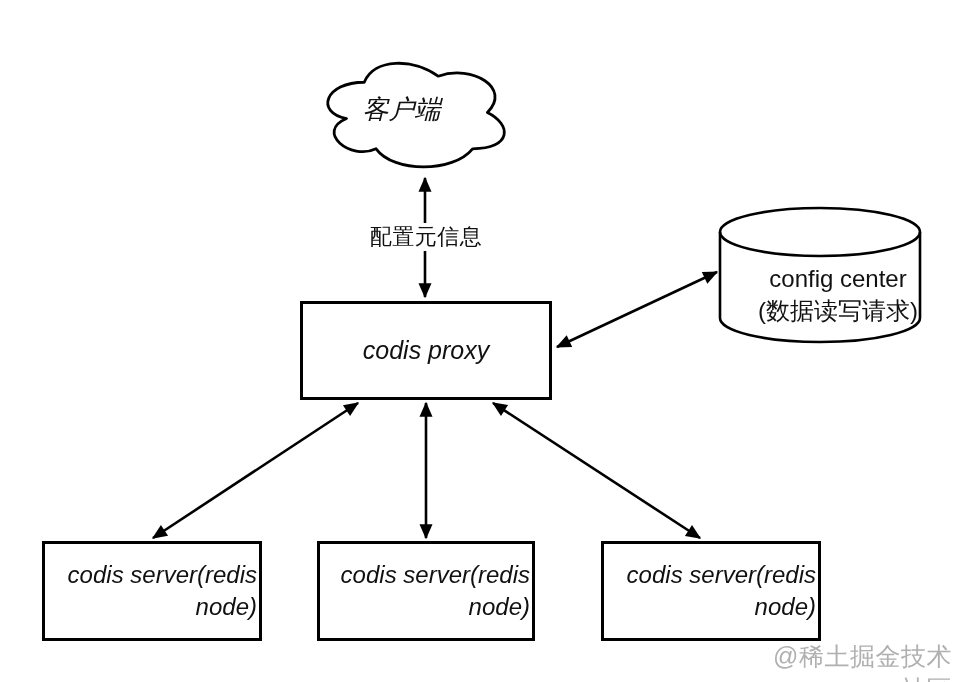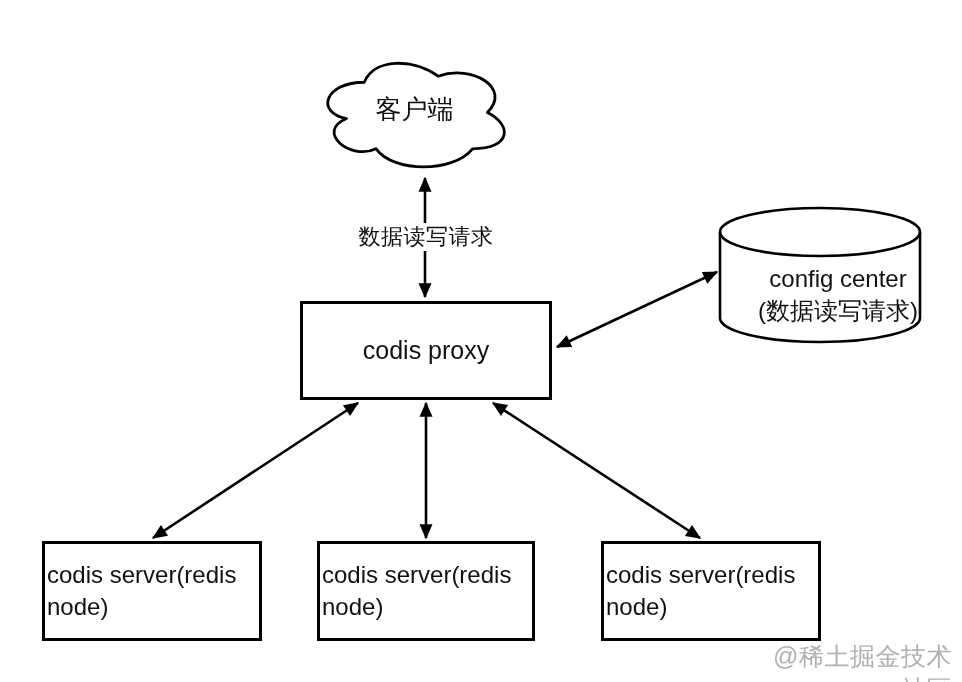--- a/index.html
+++ b/index.html
@@ -20,43 +20,45 @@
     left: 0; top: 0;
     width: 962px; height: 682px;
   }
   .node-rect {
     position: absolute;
     border: 3px solid #000000;
     background: #ffffff;
     display: flex;
     align-items: center;
     justify-content: center;
-    text-align: left;
+    text-align: right;
     line-height: 1.35;
+    font-style: italic;
   }
   .proxy-node {
     left: 300px; top: 301px;
     width: 252px; height: 99px;
     font-size: 25px;
   }
   .server-node { font-size: 24px; padding: 8px 2px; }
   .server1 { left: 42px;  top: 541px; width: 220px; height: 100px; }
   .server2 { left: 317px; top: 541px; width: 218px; height: 100px; }
   .server3 { left: 601px; top: 541px; width: 220px; height: 100px; }
   .overlay-label {
     position: absolute;
     display: flex;
     align-items: center;
     justify-content: center;
     text-align: center;
   }
   .client-label {
-    left: 316px; top: 52px;
+    left: 303px; top: 52px;
     width: 197px; height: 115px;
     font-size: 26px;
+    font-style: italic;
   }
   .config-label {
     left: 722px; top: 256px;
     width: 232px; height: 78px;
     font-size: 24px;
     flex-direction: column;
     line-height: 1.32;
     text-align: right;
   }
   .edge-label {
@@ -129,18 +131,18 @@
 
   <div class="node-rect server-node server2">
     <span>codis server(redis node)</span>
   </div>
 
   <div class="node-rect server-node server3">
     <span>codis server(redis node)</span>
   </div>
 
   <div class="overlay-label edge-label">
-    <span>数据读写请求</span>
+    <span>配置元信息</span>
   </div>
 
   <div class="watermark">@稀土掘金技术社区</div>
 
 </div>
 
 </body></html>

